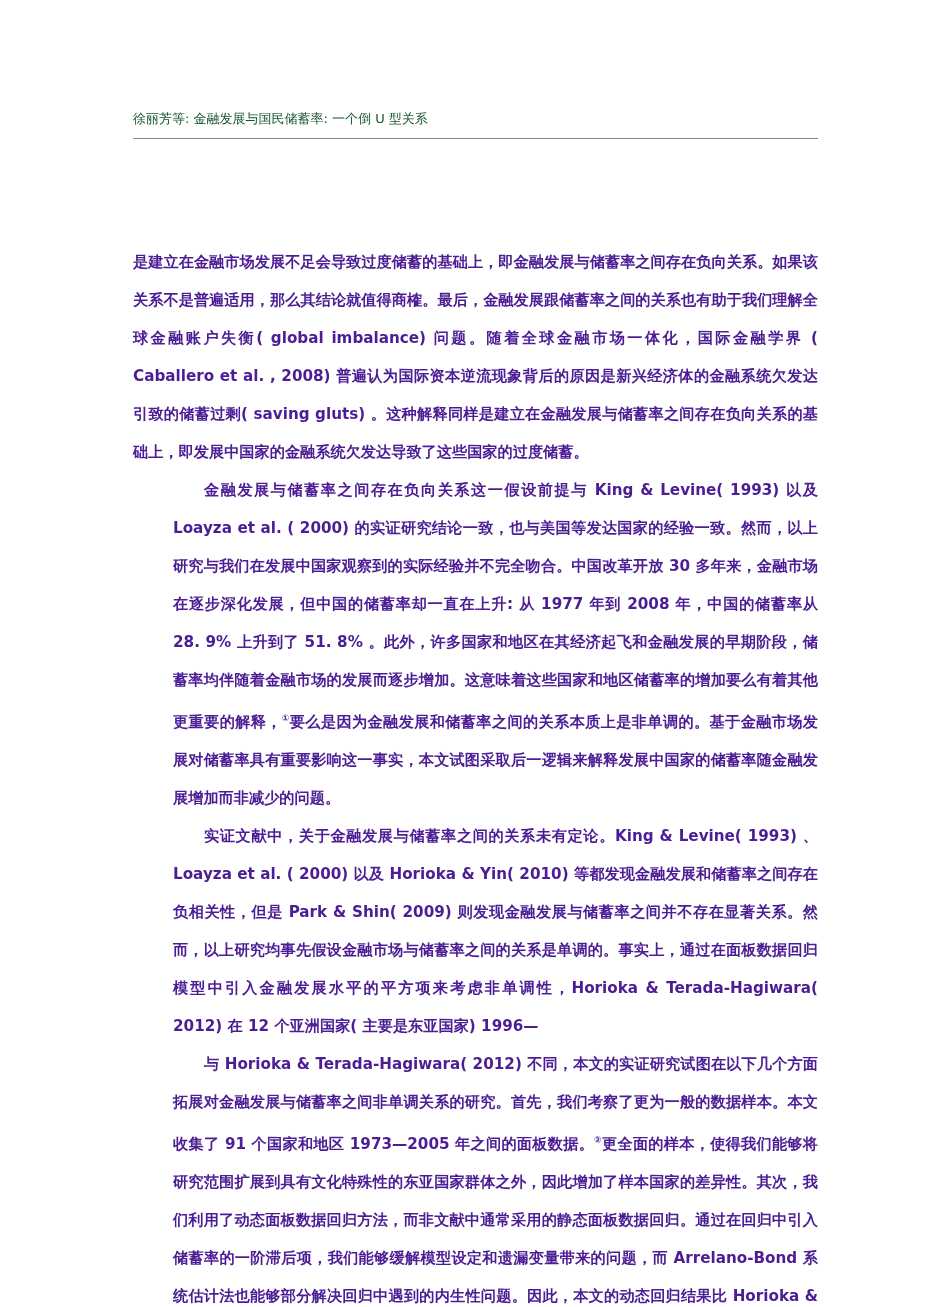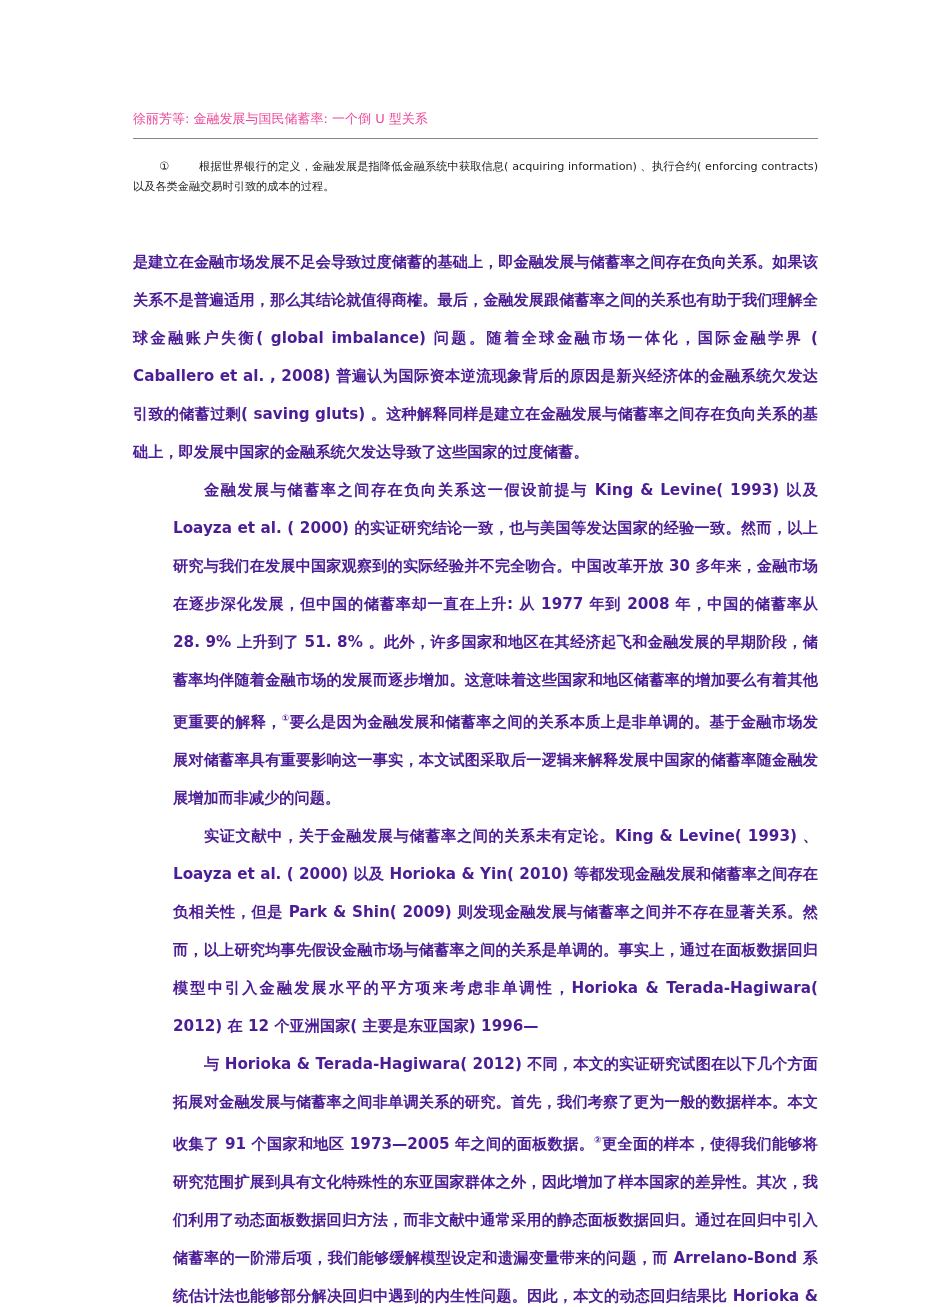--- a/index.html
+++ b/index.html
@@ -19,21 +19,21 @@
       position: absolute;
       left: 133px;
       top: 0;
       width: 685px;
     }
     .running-header {
       position: absolute;
       top: 110px;
       left: 0;
       font-size: 13px;
-      color: #ec4899;
+      color: #14532d;
       white-space: nowrap;
       letter-spacing: 0px;
       text-align: right;
     }
     .header-rule {
       position: absolute;
       top: 138px;
       left: 0;
       width: 685px;
       height: 0;
@@ -87,21 +87,20 @@
   </style>
 </head>
 <body>
 
 <div class="page">
 
   <div class="running-header">徐丽芳等: 金融发展与国民储蓄率: 一个倒 U 型关系</div>
   <div class="header-rule"></div>
 
   <div class="footnotes">
-    <p class="footnote"><span class="fn-mark">①</span><span>根据世界银行的定义，金融发展是指降低金融系统中获取信息( acquiring information) 、执行合约( enforcing contracts) 以及各类金融交易时引致的成本的过程。</span></p>
   </div>
 
   <div class="body-text">
     <p class="para no-justify-last"><span>是建立在金融市场发展不足会导致过度储蓄的基础上，即金融发展与储蓄率之间存在负向关系。如果该关系不是普遍适用，那么其结论就值得商榷。最后，金融发展跟储蓄率之间的关系也有助于我们理解全球金融账户失衡( global imbalance) 问题。随着全球金融市场一体化，国际金融学界 ( Caballero et al. , 2008) 普遍认为国际资本逆流现象背后的原因是新兴经济体的金融系统欠发达引致的储蓄过剩( saving gluts) 。这种解释同样是建立在金融发展与储蓄率之间存在负向关系的基础上，即发展中国家的金融系统欠发达导致了这些国家的过度储蓄。</span></p>
 
     <p class="para indent no-justify-last"><span>金融发展与储蓄率之间存在负向关系这一假设前提与 King &amp; Levine( 1993) 以及 Loayza et al. ( 2000) 的实证研究结论一致，也与美国等发达国家的经验一致。然而，以上研究与我们在发展中国家观察到的实际经验并不完全吻合。中国改革开放 30 多年来，金融市场在逐步深化发展，但中国的储蓄率却一直在上升: 从 1977 年到 2008 年，中国的储蓄率从 28. 9% 上升到了 51. 8% 。此外，许多国家和地区在其经济起飞和金融发展的早期阶段，储蓄率均伴随着金融市场的发展而逐步增加。这意味着这些国家和地区储蓄率的增加要么有着其他更重要的解释，</span><span class="sup">①</span><span>要么是因为金融发展和储蓄率之间的关系本质上是非单调的。基于金融市场发展对储蓄率具有重要影响这一事实，本文试图采取后一逻辑来解释发展中国家的储蓄率随金融发展增加而非减少的问题。</span></p>
 
     <p class="para indent no-justify-last"><span>实证文献中，关于金融发展与储蓄率之间的关系未有定论。King &amp; Levine( 1993) 、Loayza et al. ( 2000) 以及 Horioka &amp; Yin( 2010) 等都发现金融发展和储蓄率之间存在负相关性，但是 Park &amp; Shin( 2009) 则发现金融发展与储蓄率之间并不存在显著关系。然而，以上研究均事先假设金融市场与储蓄率之间的关系是单调的。事实上，通过在面板数据回归模型中引入金融发展水平的平方项来考虑非单调性，Horioka &amp; Terada-Hagiwara( 2012) 在 12 个亚洲国家( 主要是东亚国家) 1996—</span></p>
 
 

